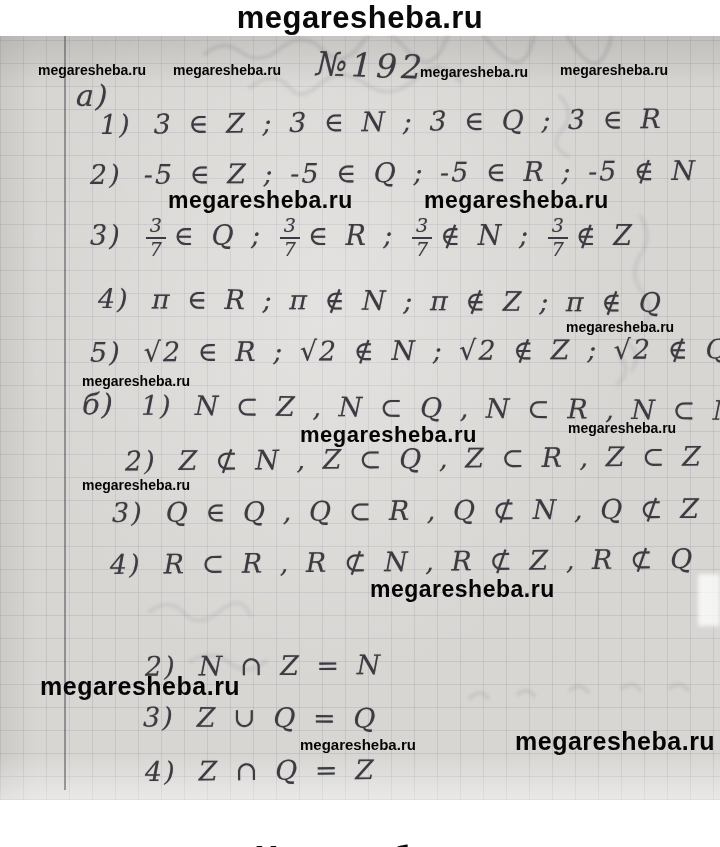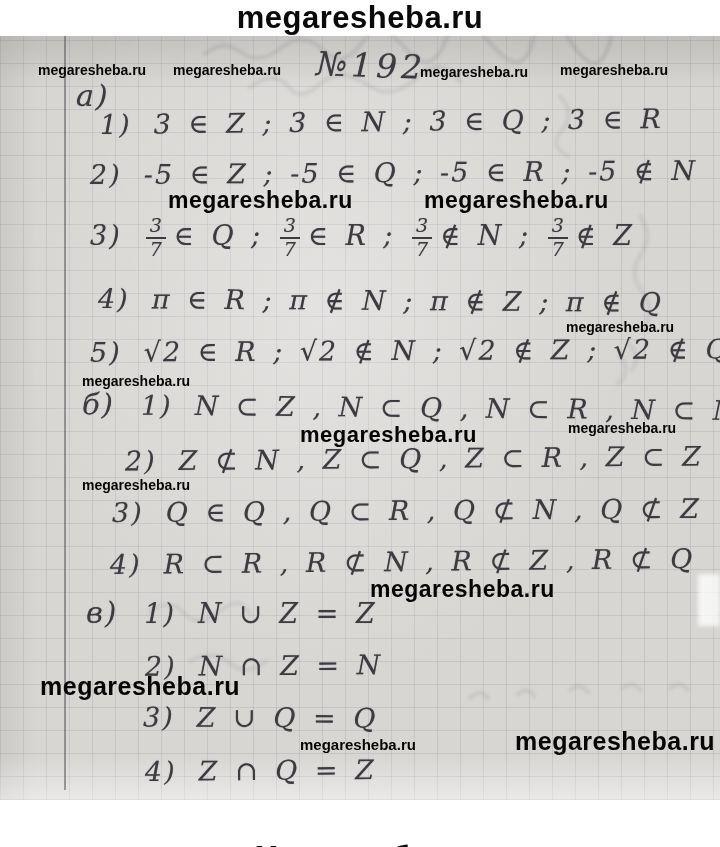--- a/index.html
+++ b/index.html
@@ -158,23 +158,20 @@
   <div class="hw" style="left:112px;top:459px;transform:rotate(-0.4deg)">
     <span class="num">3)</span><span>Q ∈ Q ,  Q ⊂ R ,  Q ⊄ N ,  Q ⊄ Z</span>
   </div>
 
   <div class="hw" style="left:110px;top:510px;transform:rotate(-0.6deg)">
     <span class="num">4)</span><span>R ⊂ R ,  R ⊄ N ,  R ⊄ Z ,  R ⊄ Q</span>
   </div>
 
   <span class="wm wm-b" style="left:370px;top:540px">megaresheba.ru</span>
 
-  <div class="hw" style="left:86px;top:560px">
-    <span class="plabel">в)</span><span class="num">1)</span><span>N ∪ Z = Z</span>
-  </div>
 
   <div class="hw" style="left:145px;top:614px;transform:rotate(-0.4deg)">
     <span class="num">2)</span><span>N ∩ Z = N</span>
   </div>
 
   <span class="wm wm-b" style="left:40px;top:636px;font-size:25px">megaresheba.ru</span>
 
   <div class="hw" style="left:143px;top:666px;transform:rotate(0.3deg)">
     <span class="num">3)</span><span>Z ∪ Q = Q</span>
   </div>

